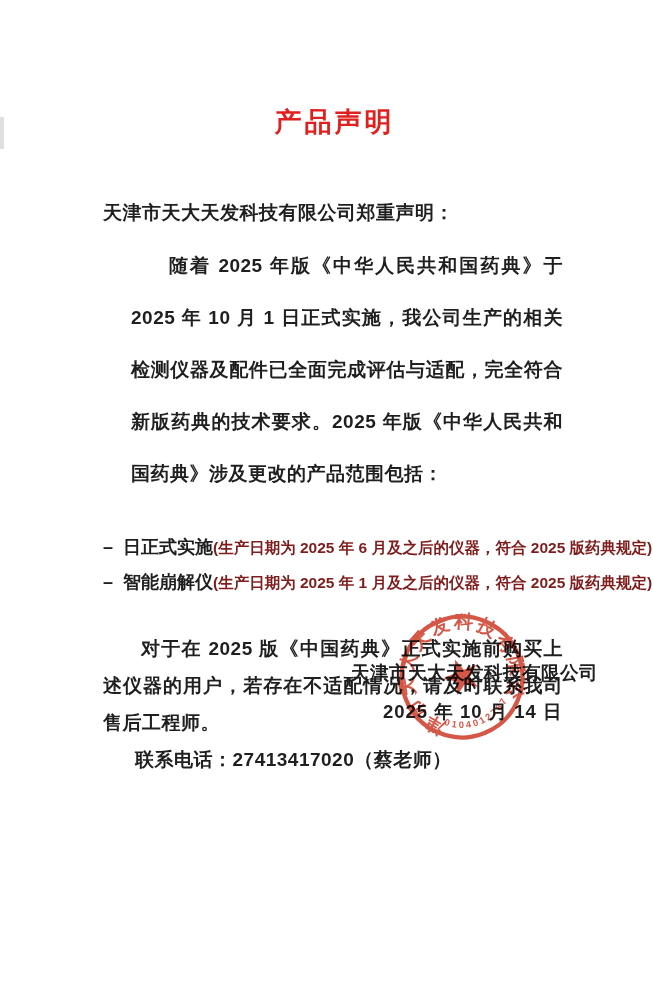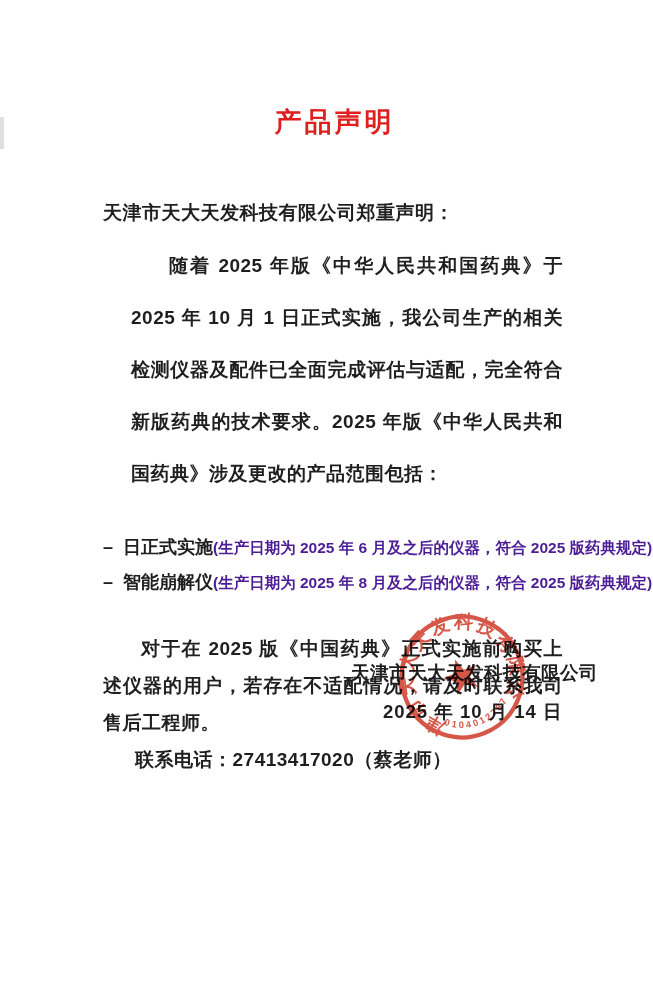--- a/index.html
+++ b/index.html
@@ -47,21 +47,21 @@
   .product-item {
     font-size: 18px;
     font-weight: 700;
     line-height: 35px;
     white-space: nowrap;
   }
   .product-bullet { margin-right: 10px; font-weight: 700; }
   .product-note {
     font-size: 15.5px;
     font-weight: 600;
-    color: #4c1d95;
+    color: #7f1d1d;
     letter-spacing: 0;
   }
 
   .para2 {
     margin-top: 30px;
     font-size: 19px;
     font-weight: 600;
     line-height: 37px;
     text-align: justify;
     text-indent: 38px;
@@ -135,21 +135,21 @@
 
     <div class="intro">天津市天大天发科技有限公司郑重声明：</div>
 
     <div class="para1">随着 2025 年版《中华人民共和国药典》于 2025 年 10 月 1 日正式实施，我公司生产的相关检测仪器及配件已全面完成评估与适配，完全符合新版药典的技术要求。2025 年版《中华人民共和国药典》涉及更改的产品范围包括：</div>
 
     <div class="products">
       <div class="product-item">
         <span class="product-bullet">–</span><span>日正式实施</span><span class="product-note">(生产日期为 2025 年 6 月及之后的仪器，符合 2025 版药典规定)</span>
       </div>
       <div class="product-item">
-        <span class="product-bullet">–</span><span>智能崩解仪</span><span class="product-note">(生产日期为 2025 年 8 月及之后的仪器，符合 2025 版药典规定)</span>
+        <span class="product-bullet">–</span><span>智能崩解仪</span><span class="product-note">(生产日期为 2025 年 1 月及之后的仪器，符合 2025 版药典规定)</span>
       </div>
     </div>
 
     <div class="para2">对于在 2025 版《中国药典》正式实施前购买上述仪器的用户，若存在不适配情况，请及时联系我司售后工程师。</div>
 
     <div class="contact">联系电话：27413417020（蔡老师）</div>
 
   </div>
 
   <div class="sig-company">天津市天大天发科技有限公司</div>

